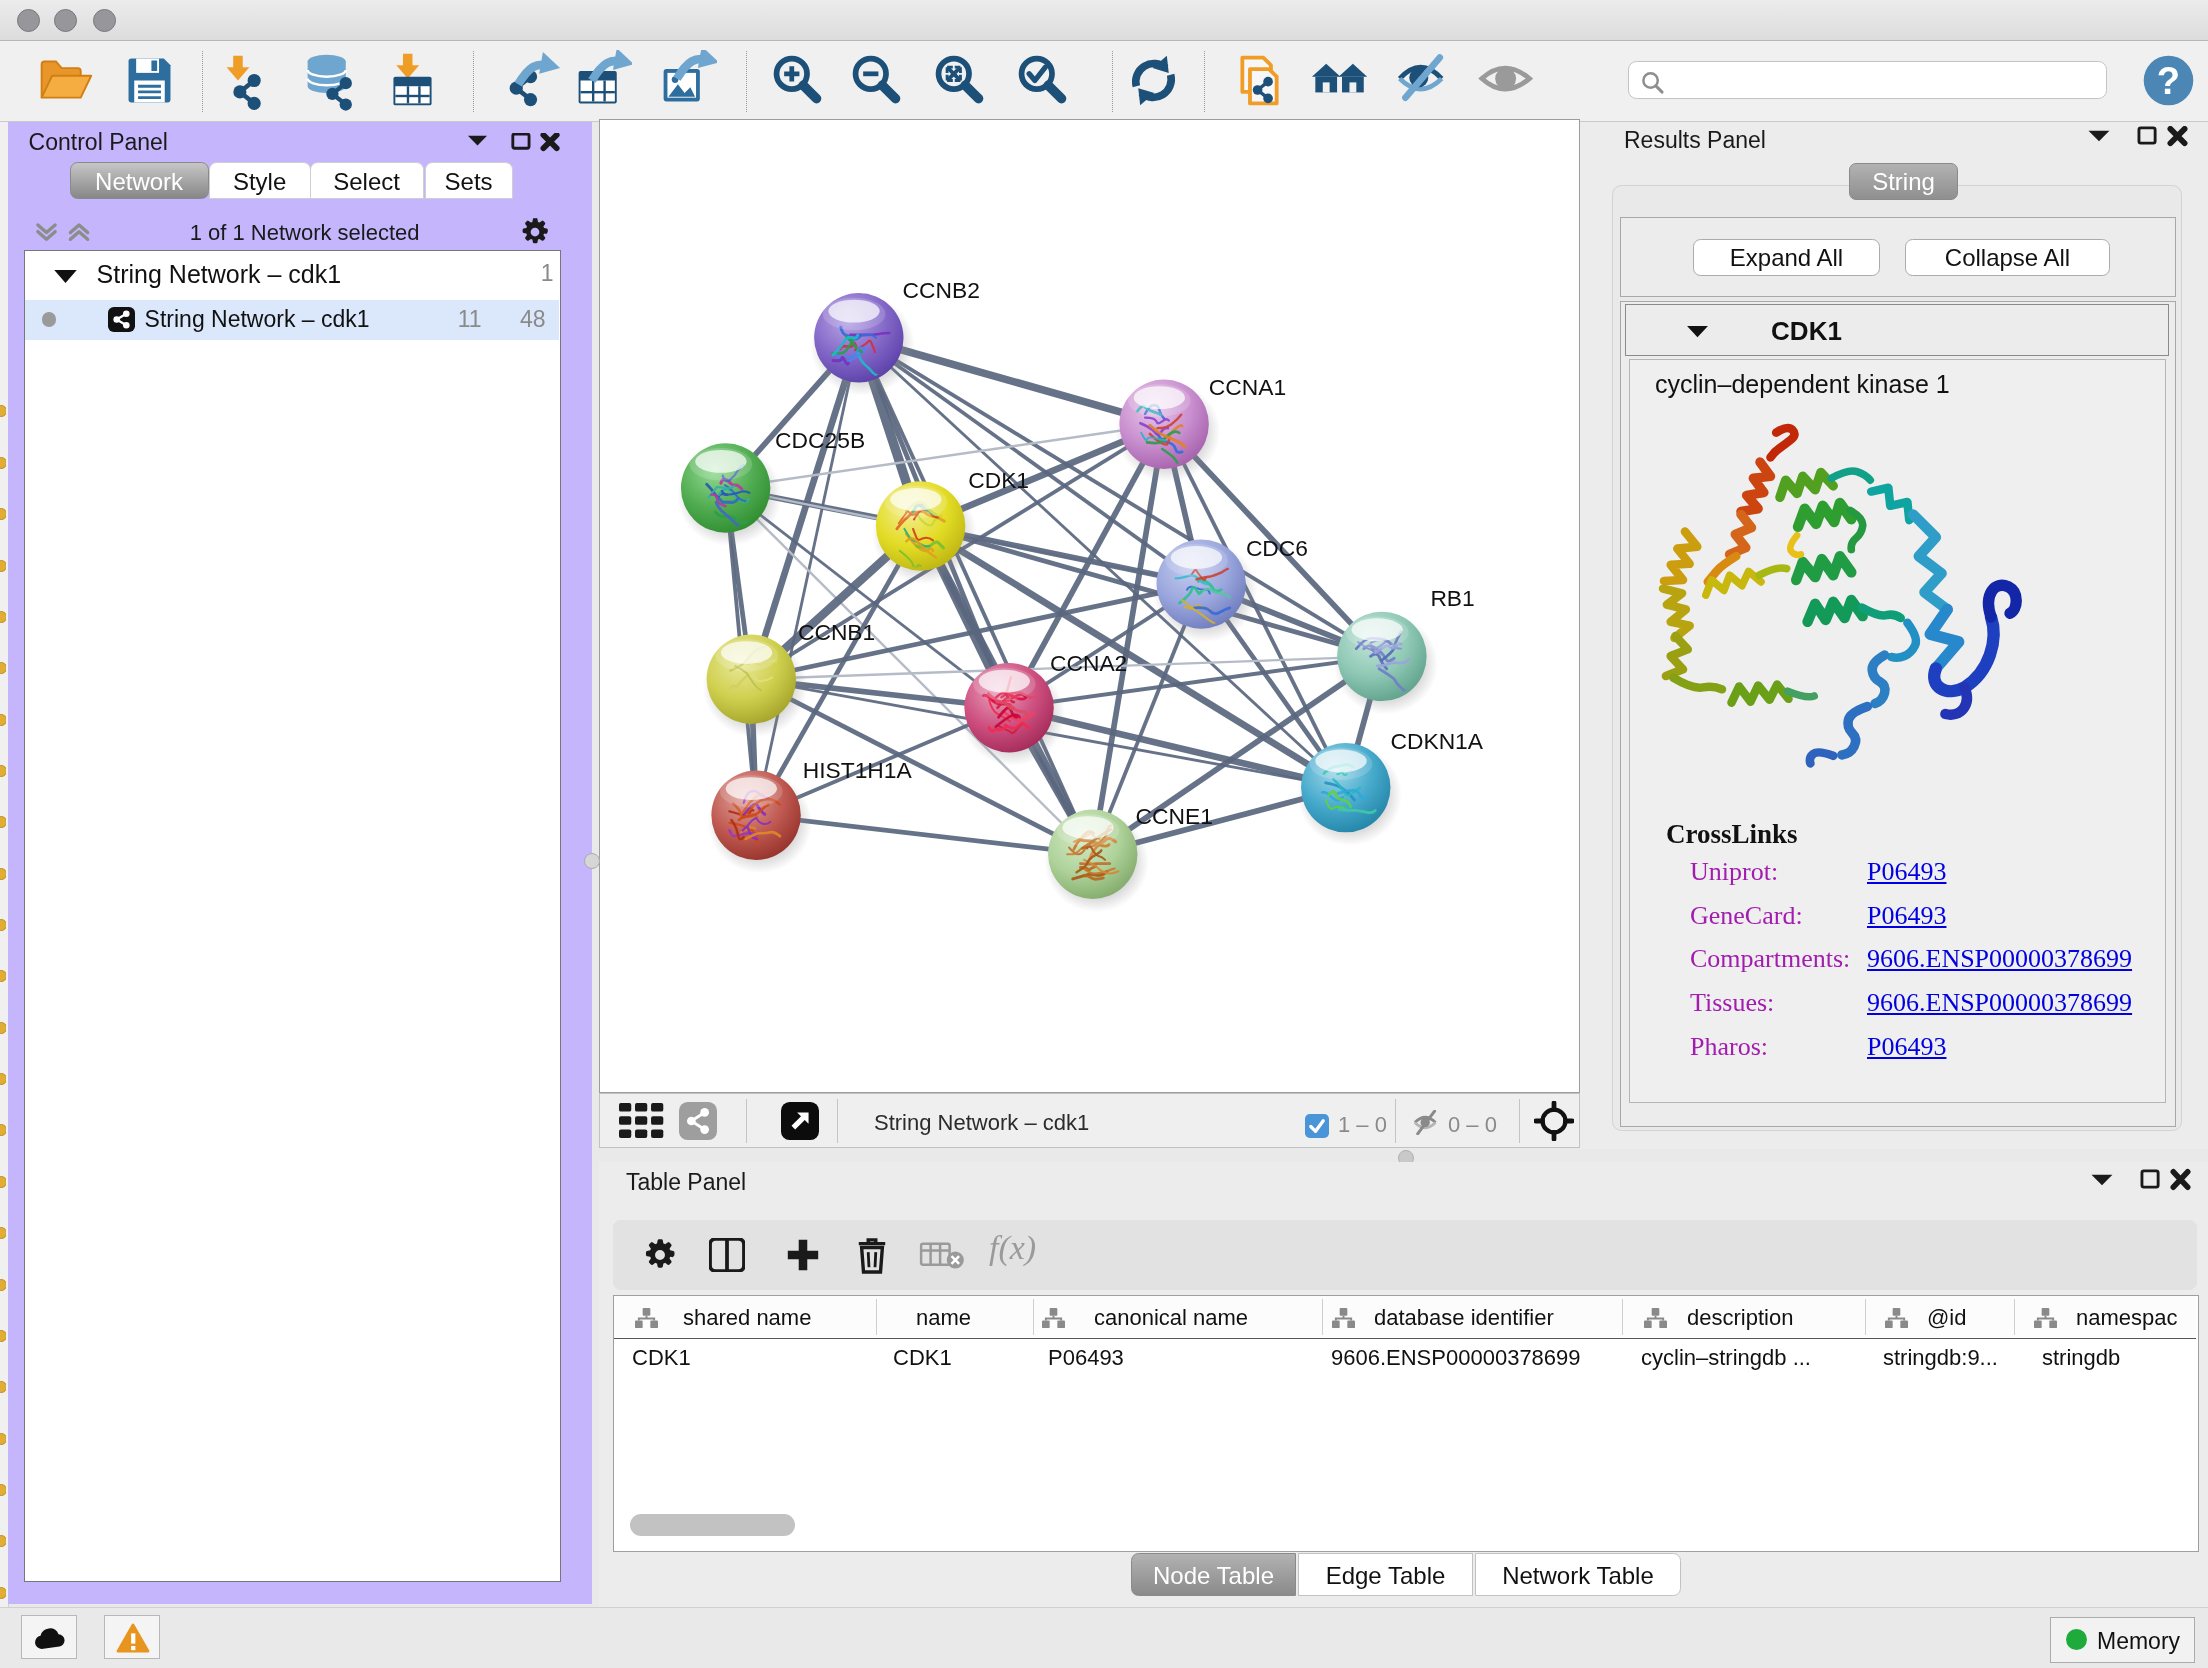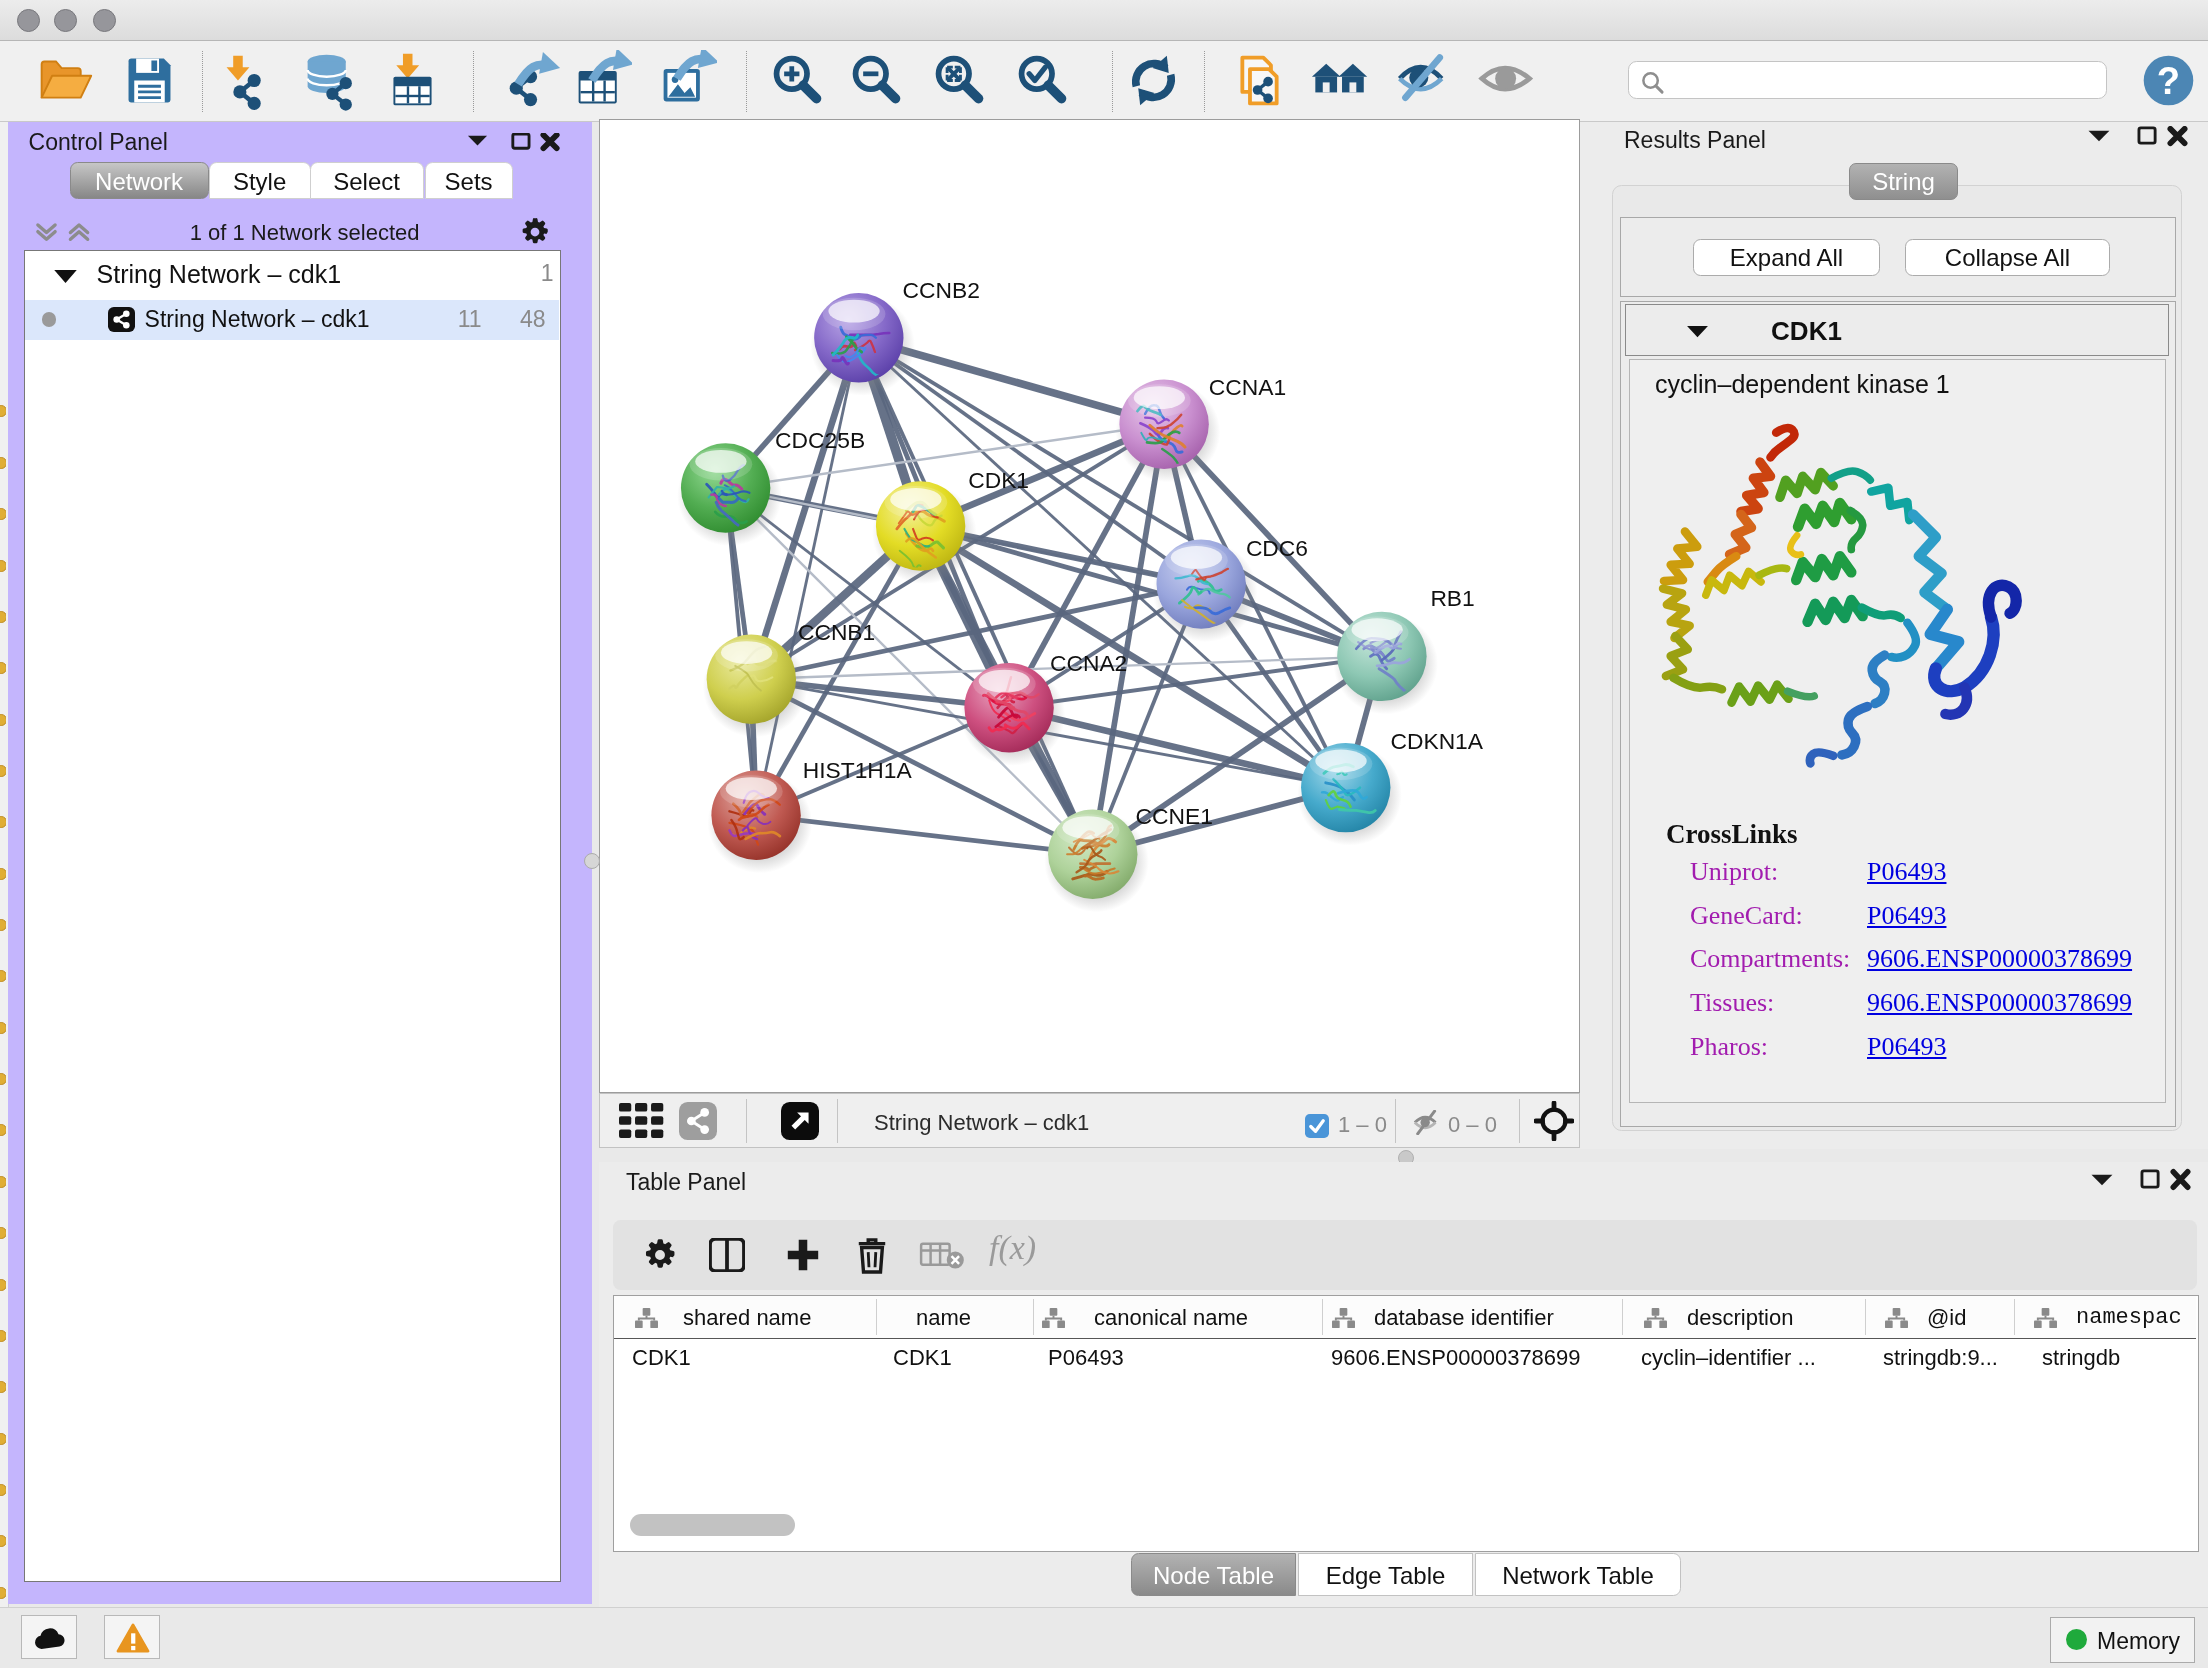--- a/index.html
+++ b/index.html
@@ -875,26 +875,26 @@
   </svg>
 <div class="th abs" style="left:1927px;top:1305px;">@id</div>
 <svg class="abs treeic" style="left:2034px;top:1307px;" width="23" height="23" viewBox="0 0 24 24">
     <g fill="#8a8a8a">
       <rect x="8" y="1" width="8" height="8" rx="1"></rect>
       <rect x="0" y="14" width="8" height="8" rx="1"></rect>
       <rect x="16" y="14" width="8" height="8" rx="1"></rect>
     </g>
     <path d="M12 9 L12 12 M4 14 L4 12 L20 12 L20 14" stroke="#8a8a8a" stroke-width="2" fill="none"></path>
   </svg>
-<div class="th abs" style="left:2076px;top:1305px;font-family:Liberation Mono, monospace;">namespac</div>
+<div class="th abs" style="left:2076px;top:1305px;">namespac</div>
 <div class="td abs" style="left:632px;top:1345px;">CDK1</div>
 <div class="td abs" style="left:893px;top:1345px;">CDK1</div>
 <div class="td abs" style="left:1048px;top:1345px;">P06493</div>
 <div class="td abs" style="left:1331px;top:1345px;">9606.ENSP00000378699</div>
-<div class="td abs" style="left:1641px;top:1345px;">cyclin–identifier ...</div>
+<div class="td abs" style="left:1641px;top:1345px;">cyclin–stringdb ...</div>
 <div class="td abs" style="left:1883px;top:1345px;">stringdb:9...</div>
 <div class="td abs" style="left:2042px;top:1345px;">stringdb</div>
 <div class="abs" style="left:630px;top:1514px;width:165px;height:22px;border-radius:11.4px;background:#c2c2c2;"></div>
 <div class="btab abs" style="left:1131px;width:165px;background:linear-gradient(#b2b2b2,#8a8a8a);color:#fff;border:1px solid #8a8a8a;border-radius:7.6px 0 0 7.6px;">Node Table</div>
 <div class="btab abs" style="left:1298px;width:175px;">Edge Table</div>
 <div class="btab abs" style="left:1475px;width:206px;border-radius:0 7.6px 7.6px 0;">Network Table</div>
 <div id="statusbar" class="abs"></div>
 <div class="sbtn abs" style="left:21px;width:54px;">
   <svg class="abs" style="left:9.5px;top:9.5px;" width="36" height="25" viewBox="0 0 38 26">
     <path fill="#111" d="M10 24 a7 7 0 0 1 -1-13.9 A10 10 0 0 1 28 8.5 a6.5 6.5 0 0 1 1 12.9 z"></path>

